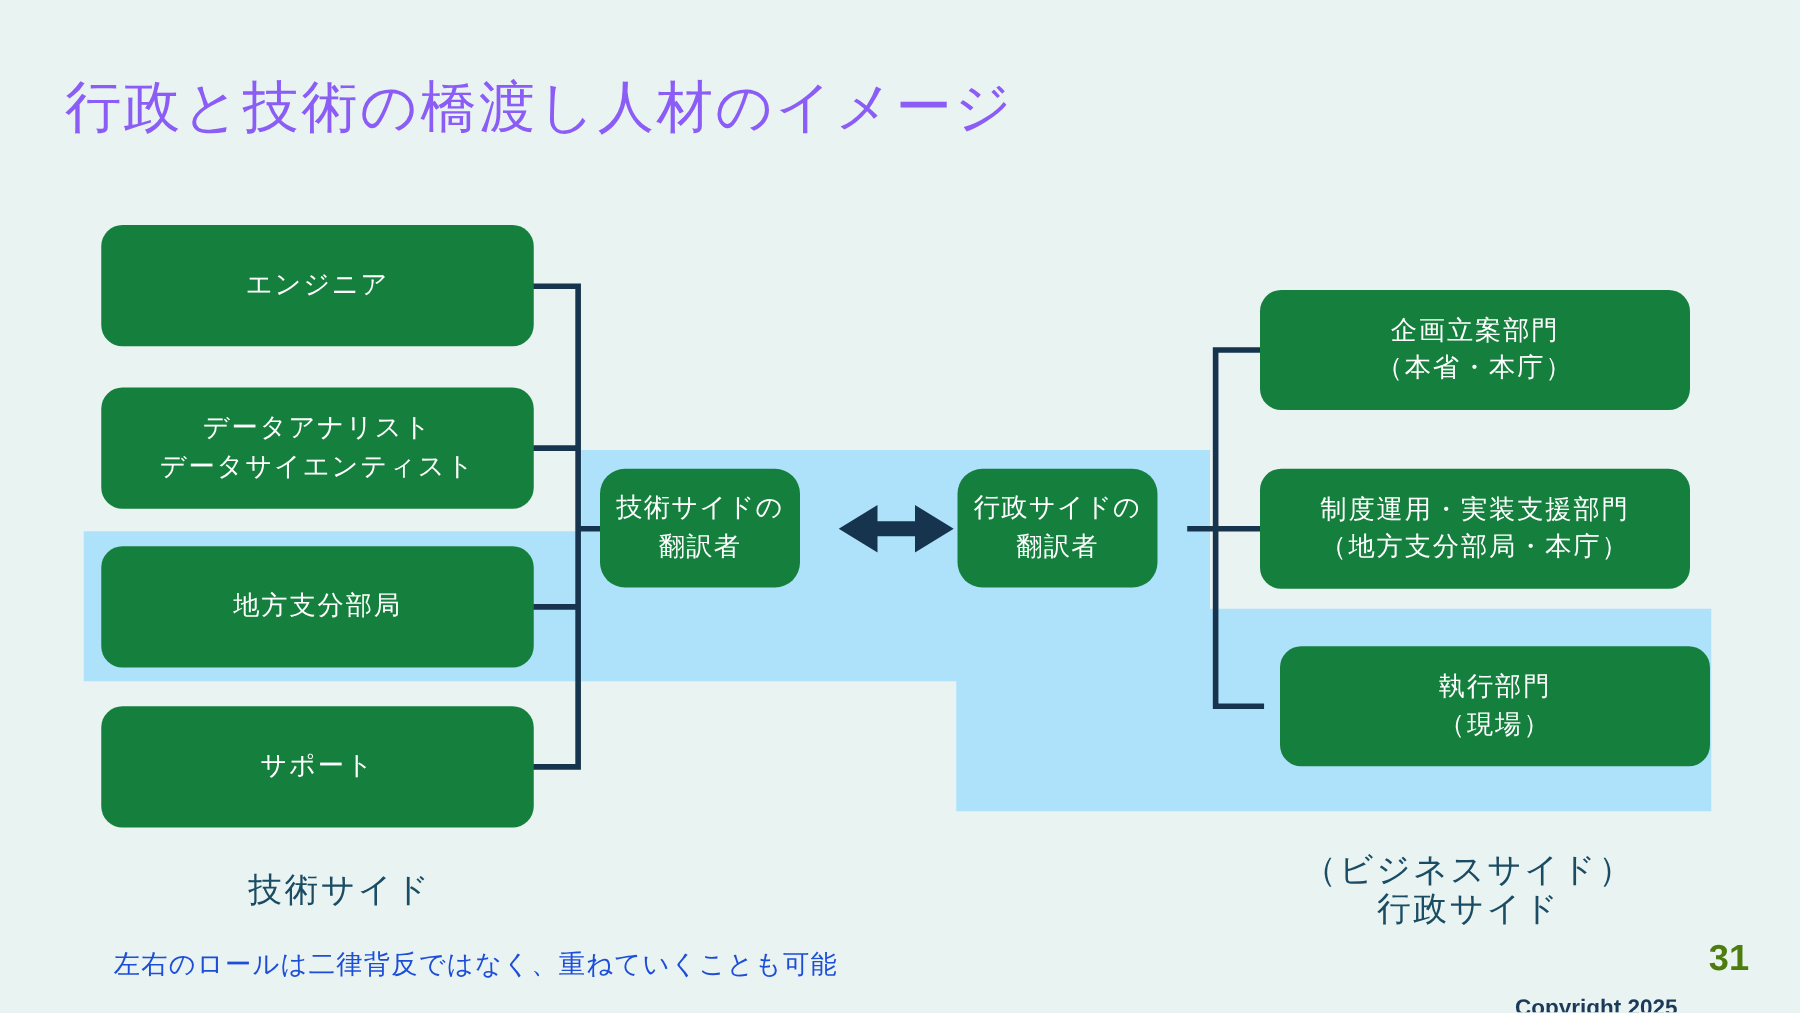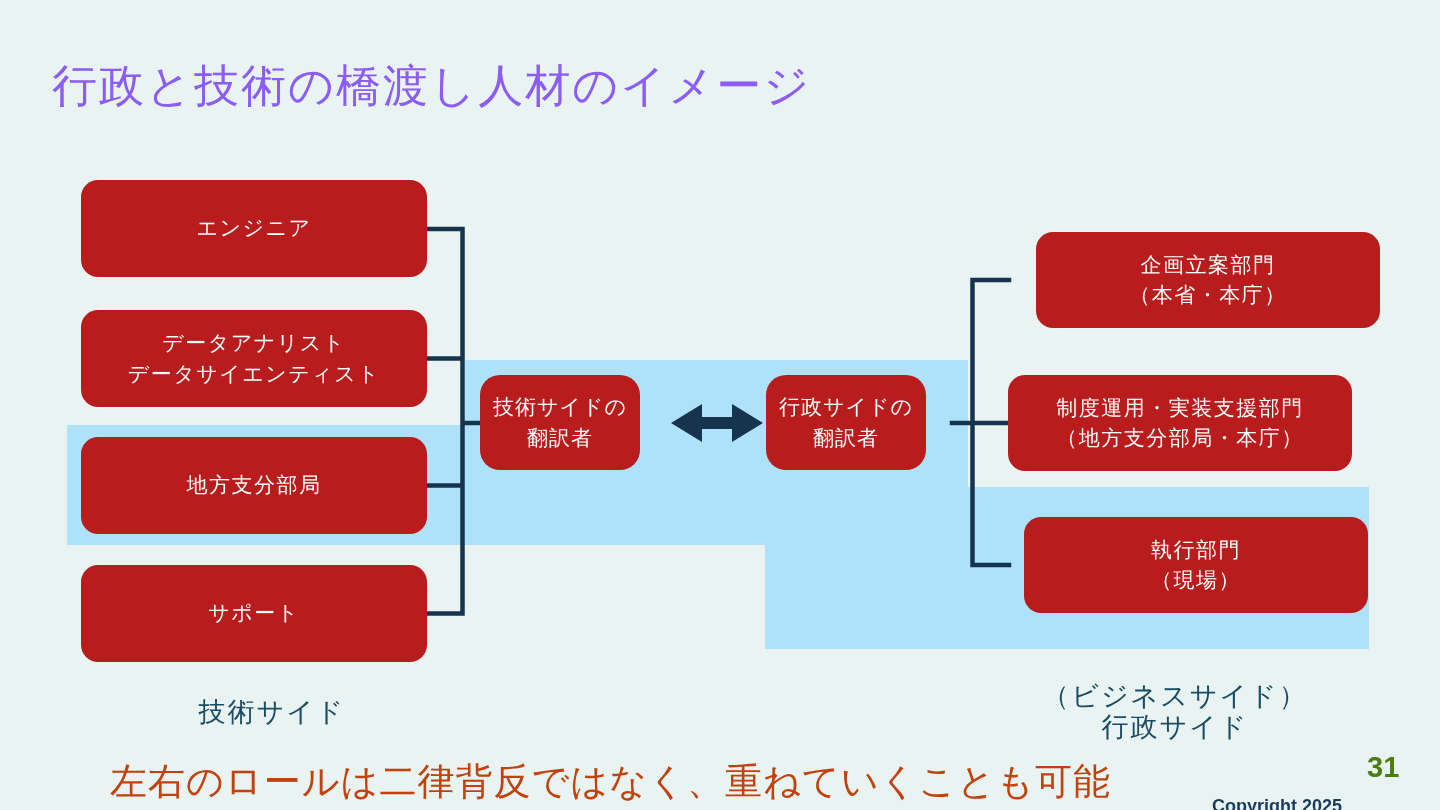--- a/index.html
+++ b/index.html
@@ -6,49 +6,49 @@
   .slide{
     position:relative;width:1440px;height:810px;background:#e8f3f2;
     font-family:"Liberation Sans",sans-serif;overflow:hidden;
   }
   .band{position:absolute;background:#aee2fb;z-index:1;}
   .band-tech{left:67px;top:425px;width:398px;height:120px;}
   .band-center{left:465px;top:360px;width:503px;height:185px;}
   .band-gov{left:765px;top:487px;width:604px;height:162px;}
   .connectors{position:absolute;left:0;top:0;z-index:2;}
   .node{
-    position:absolute;background:#b91c1c;color:#ffffff;border-radius:17px;
+    position:absolute;background:#15803d;color:#ffffff;border-radius:17px;
     display:flex;flex-direction:column;align-items:center;justify-content:center;
     font-size:21px;letter-spacing:1.5px;line-height:1.45;text-align:center;z-index:3;
   }
   .node span{display:block;}
   .node-left{left:81px;width:346px;height:97px;}
   .node-engineer{top:180px;}
   .node-data{top:310px;}
   .node-designer{top:437px;}
   .node-support{top:565px;}
   .node-translator{width:160px;height:95px;top:375px;border-radius:20px;letter-spacing:1px;}
   .node-tech-translator{left:480px;}
   .node-gov-translator{left:766px;}
   .node-right{left:1008px;width:344px;height:96px;}
-  .node-planning{top:232px;margin-left:28px;}
+  .node-planning{top:232px;}
   .node-operation{top:375px;}
   .node-execution{top:517px;margin-left:16px;}
   .title{
     position:absolute;left:52px;top:56px;font-size:45px;color:#8b5cf6;
     letter-spacing:2px;font-weight:500;z-index:4;
   }
   .group-label{
     position:absolute;font-size:27px;color:#1a4c63;text-align:center;
     line-height:1.16;letter-spacing:2px;z-index:4;
   }
   .group-label-tech{left:99px;top:697px;width:346px;}
   .group-label-gov{left:1002px;top:681px;width:346px;}
   .note{
-    position:absolute;left:110px;top:757px;font-size:37px;color:#c2410c;
+    position:absolute;left:91px;top:757px;font-size:21px;color:#1d4ed8;
     letter-spacing:1px;z-index:4;
   }
   .copyright{
     position:absolute;left:1092px;top:796px;width:250px;text-align:right;
     font-size:18px;font-weight:bold;color:#1b3a5a;z-index:4;
   }
   .page-num{
     position:absolute;left:1367px;top:751px;font-size:29px;font-weight:bold;
     color:#4d7c0f;z-index:4;
   }

